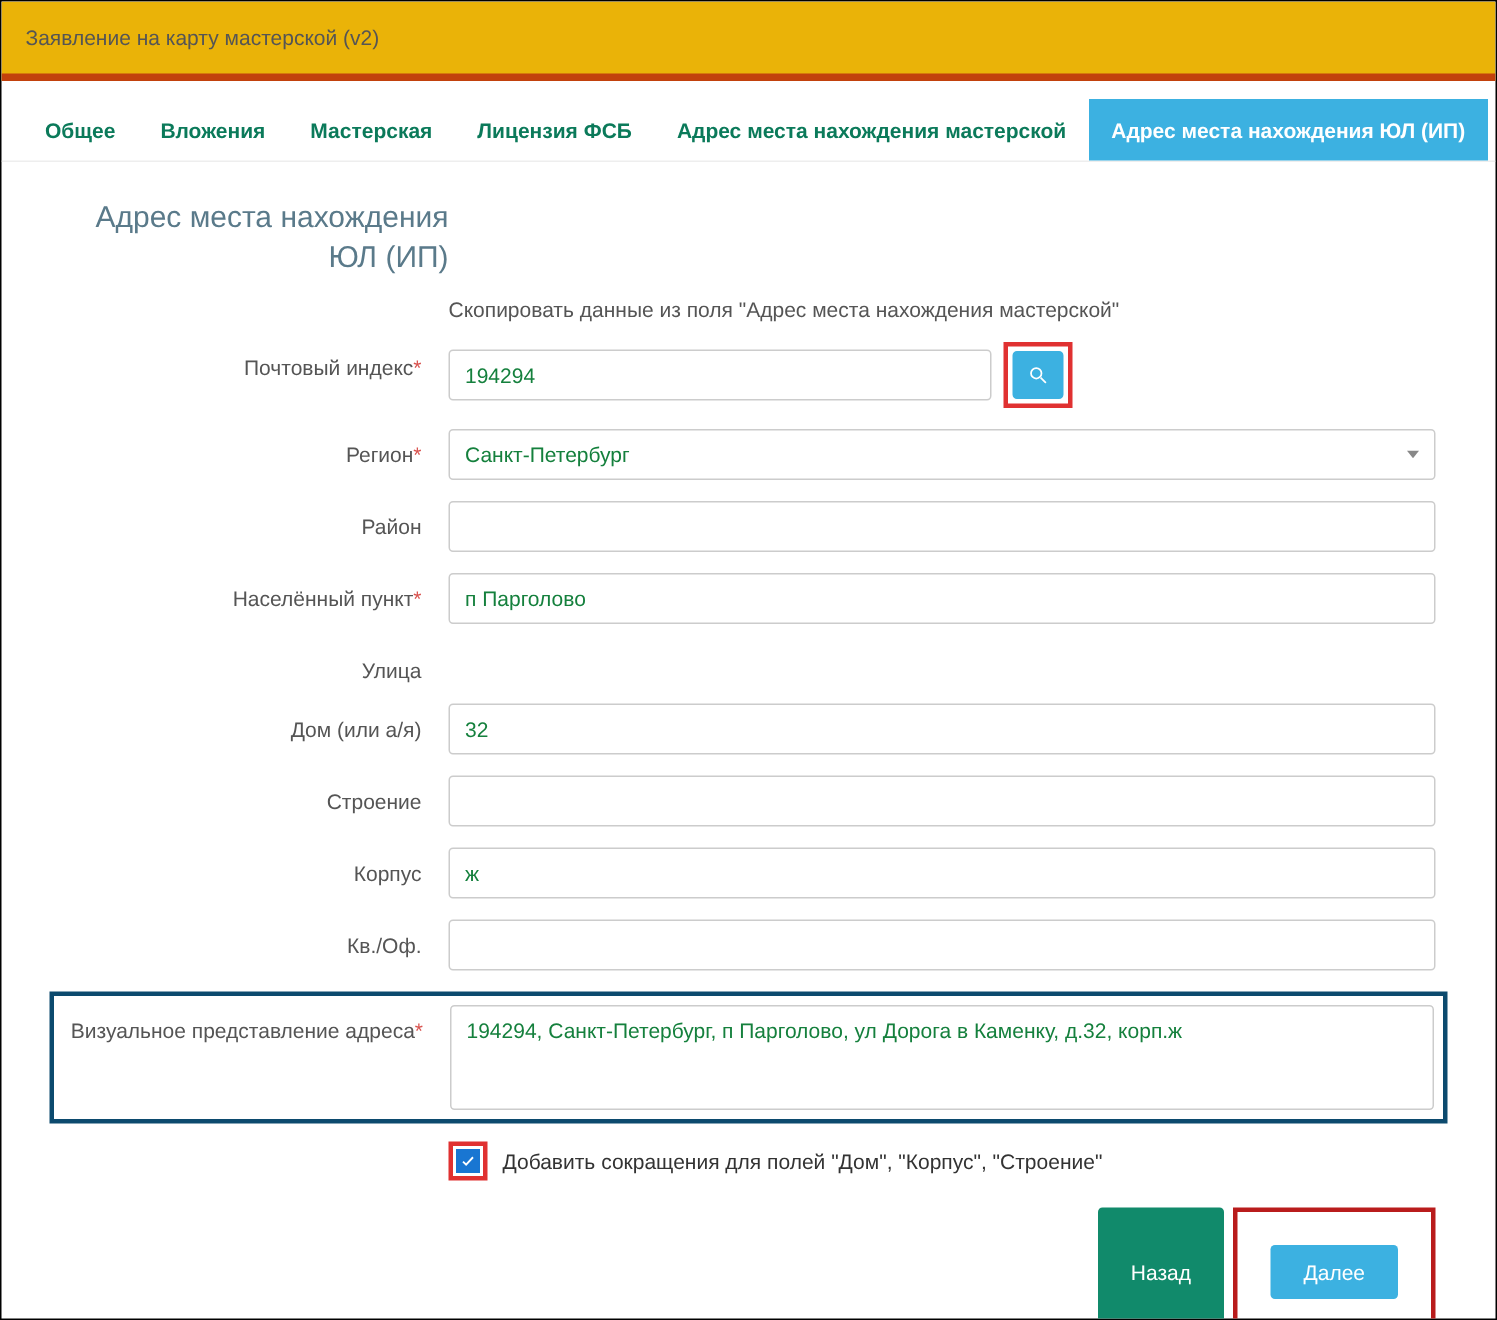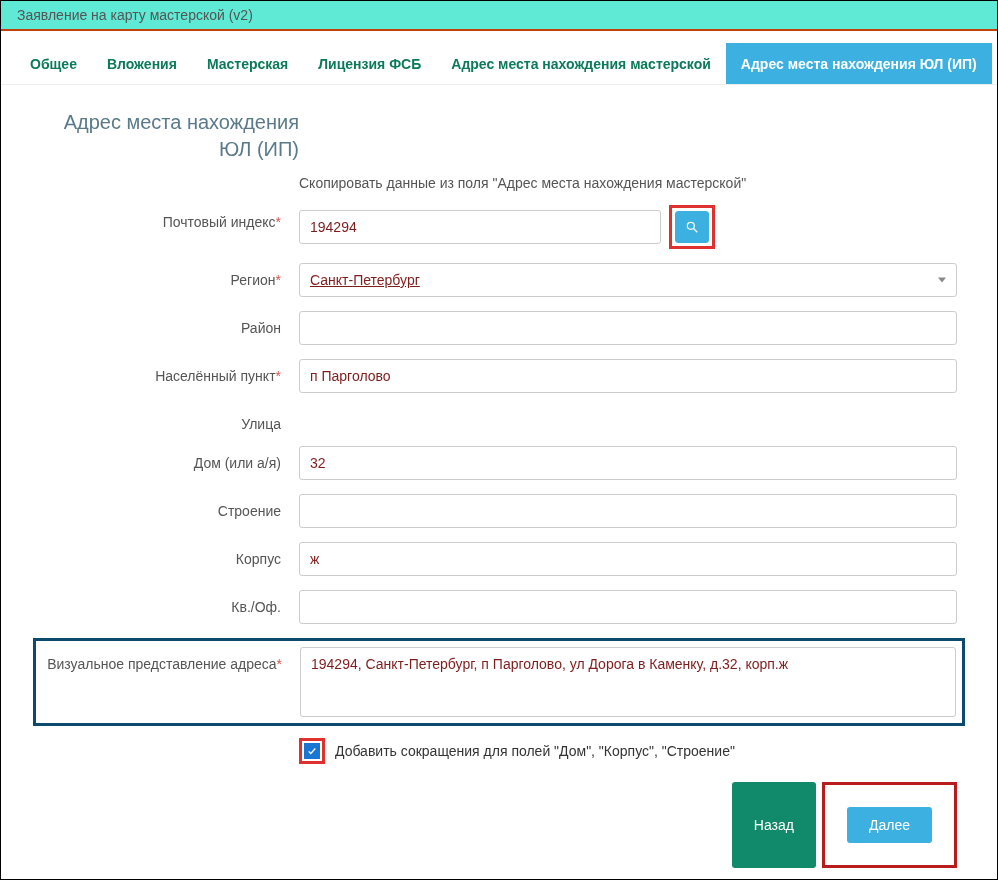--- a/index.html
+++ b/index.html
@@ -10,25 +10,25 @@
     color: #333;
   }
   .frame {
     border: 1px solid #000;
     width: 998px;
     height: 880px;
     position: relative;
     overflow: hidden;
   }
   .header-bar {
-    background: #5eead4;
-    padding: 6px 16px;
+    background: #eab308;
+    padding: 16px 16px;
     font-size: 14px;
     color: #555;
-    border-bottom: 2px solid #c2410c;
+    border-bottom: 5px solid #c2410c;
   }
   .tabs {
     display: flex;
     align-items: stretch;
     padding: 12px 14px 0 14px;
     border-bottom: 1px solid #eee;
     gap: 0;
   }
   .tab {
     padding: 12px 14px;
@@ -84,28 +84,27 @@
     display: flex;
     align-items: center;
     gap: 8px;
   }
   .input, .select, .textarea {
     width: 100%;
     border: 1px solid #ccc;
     border-radius: 3px;
     padding: 8px 10px;
     font-size: 14px;
-    color: #7f1d1d;
+    color: #15803d;
     background: #fff;
     font-family: inherit;
   }
   .select {
     position: relative;
     background: #fff;
-    text-decoration: underline;
   }
   .chev {
     position: absolute;
     right: 10px;
     top: 50%;
     transform: translateY(-50%);
     width: 0; height: 0;
     border-left: 4px solid transparent;
     border-right: 4px solid transparent;
     border-top: 5px solid #888;

